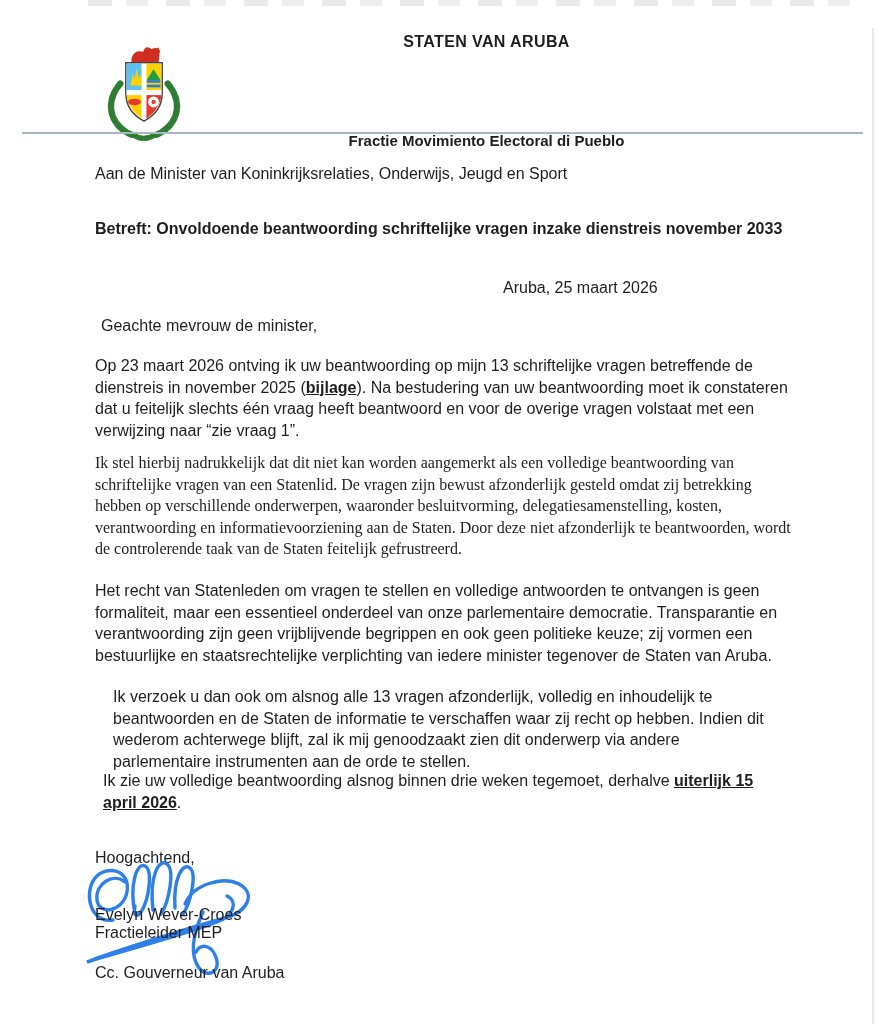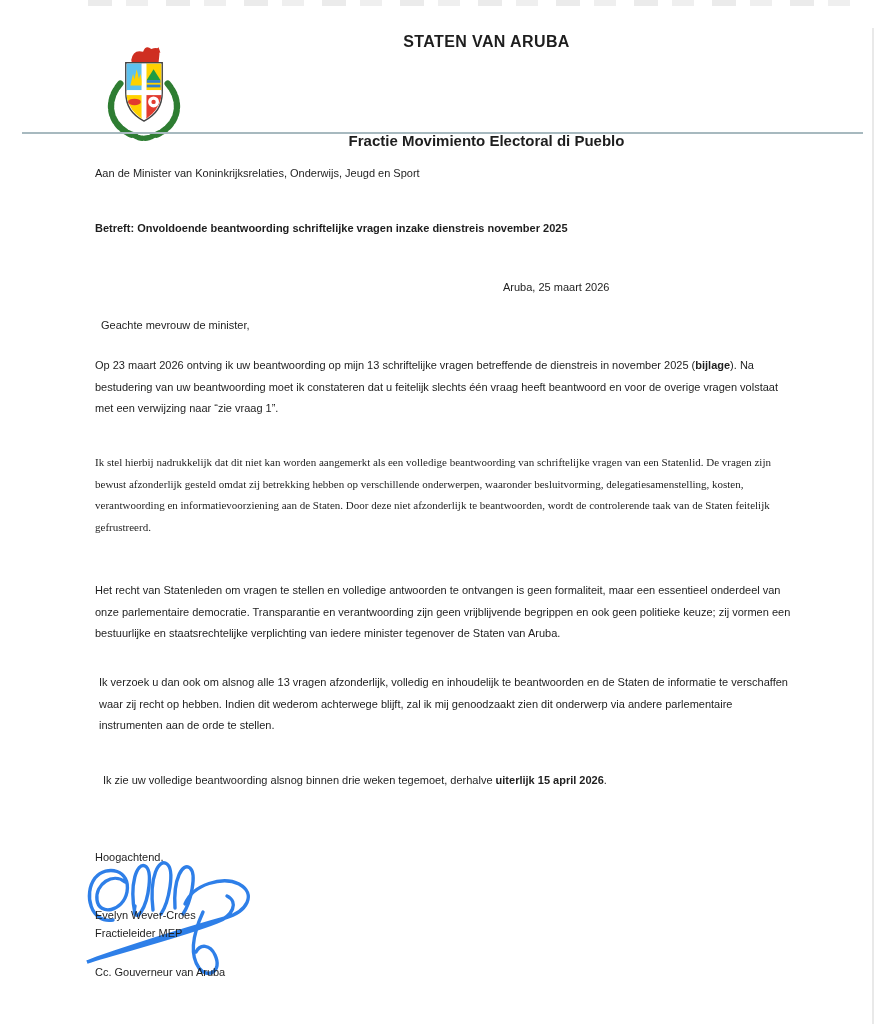--- a/index.html
+++ b/index.html
@@ -31,37 +31,37 @@
     text-align:center;padding-left:92px;box-sizing:border-box;
     font-size:15px;font-weight:bold;margin-top:44px;
   }
   .header-rule{
     position:absolute;top:132px;left:22px;width:841px;height:2px;
     border:none;margin:0;
   }
   
   .content{
     position:absolute;left:95px;top:0;width:700px;height:1024px;
-    font-size:11px;line-height:21.5px;
+    font-size:16px;line-height:21.5px;
   }
   .abs{position:absolute;left:0;}
   .recipient{top:163px;}
   .subject{top:218px;font-weight:bold;}
   .dateline{top:277px;left:408px;}
   .salutation{top:315px;margin-left:6px;}
   .p1{top:355px;}
   .p2{top:452px;font-family:Liberation Serif, serif;}
   .p3{top:580px;}
   .p4{top:668px;}
   .p5{top:762px;}
   .closing{top:847px;}
   .signer-name{top:906px;line-height:18px;}
   .signer-title{top:924px;line-height:18px;}
   .cc{top:962px;}
-  .bu{font-weight:bold;}
+  .bu{font-weight:bold;text-decoration:underline;}
   .signature{
     position:absolute;left:-14px;top:856px;width:182px;height:126px;
     pointer-events:none;
   }
 </style>
 </head>
 <body>
 
 <div class="page">
 
@@ -98,31 +98,31 @@
     <rect x="47.5" y="26" width="5" height="59" fill="#ffffff"></rect>
     <rect x="31" y="55.5" width="38" height="5" fill="#ffffff"></rect>
   </svg>
 
   <div class="org-title">STATEN VAN ARUBA</div>
   <div class="org-sub">Fractie Movimiento Electoral di Pueblo</div>
   <hr class="header-rule" style="background:#a7b9bf;">
 
   <div class="content">
     <div class="abs recipient">Aan de Minister van Koninkrijksrelaties, Onderwijs, Jeugd en Sport</div>
-    <div class="abs subject">Betreft: Onvoldoende beantwoording schriftelijke vragen inzake dienstreis november 2025</div>
+    <div class="abs subject">Betreft: Onvoldoende beantwoording schriftelijke vragen inzake dienstreis november 2033</div>
     <div class="abs dateline">Aruba, 25 maart 2026</div>
     <div class="abs salutation">Geachte mevrouw de minister,</div>
 
     <p class="abs p1" style="margin:0;"><span>Op 23 maart 2026 ontving ik uw beantwoording op mijn 13 schriftelijke vragen betreffende de dienstreis in november 2025 (</span><span class="bu">bijlage</span><span>). Na bestudering van uw beantwoording moet ik constateren dat u feitelijk slechts één vraag heeft beantwoord en voor de overige vragen volstaat met een verwijzing naar “zie vraag 1”.</span></p>
 
     <p class="abs p2" style="margin:0;">Ik stel hierbij nadrukkelijk dat dit niet kan worden aangemerkt als een volledige beantwoording van schriftelijke vragen van een Statenlid. De vragen zijn bewust afzonderlijk gesteld omdat zij betrekking hebben op verschillende onderwerpen, waaronder besluitvorming, delegatiesamenstelling, kosten, verantwoording en informatievoorziening aan de Staten. Door deze niet afzonderlijk te beantwoorden, wordt de controlerende taak van de Staten feitelijk gefrustreerd.</p>
 
     <p class="abs p3" style="margin:0;">Het recht van Statenleden om vragen te stellen en volledige antwoorden te ontvangen is geen formaliteit, maar een essentieel onderdeel van onze parlementaire democratie. Transparantie en verantwoording zijn geen vrijblijvende begrippen en ook geen politieke keuze; zij vormen een bestuurlijke en staatsrechtelijke verplichting van iedere minister tegenover de Staten van Aruba.</p>
 
-    <p class="abs p4" style="margin:4px;">Ik verzoek u dan ook om alsnog alle 13 vragen afzonderlijk, volledig en inhoudelijk te beantwoorden en de Staten de informatie te verschaffen waar zij recht op hebben. Indien dit wederom achterwege blijft, zal ik mij genoodzaakt zien dit onderwerp via andere parlementaire instrumenten aan de orde te stellen.</p>
+    <p class="abs p4" style="margin:18px;">Ik verzoek u dan ook om alsnog alle 13 vragen afzonderlijk, volledig en inhoudelijk te beantwoorden en de Staten de informatie te verschaffen waar zij recht op hebben. Indien dit wederom achterwege blijft, zal ik mij genoodzaakt zien dit onderwerp via andere parlementaire instrumenten aan de orde te stellen.</p>
 
     <p class="abs p5" style="margin:8px;"><span>Ik zie uw volledige beantwoording alsnog binnen drie weken tegemoet, derhalve </span><span class="bu">uiterlijk 15 april 2026</span><span>.</span></p>
 
     <div class="abs closing">Hoogachtend,</div>
 
     <svg class="signature" viewBox="0 0 182 126" aria-hidden="true">
       <g fill="none" stroke="#2e7fe8" stroke-width="3.4" stroke-linecap="round">
         <path d="M32,64 C10,68 2,38 14,22 C26,8 50,14 46,36 C42,56 18,60 16,44 C14,28 32,16 44,26"></path>
         <path d="M54,58 C48,28 56,6 64,10 C72,14 68,44 60,56 C56,62 52,60 54,50"></path>
         <path d="M72,54 C68,20 78,2 86,8 C94,14 88,46 80,58"></path>

